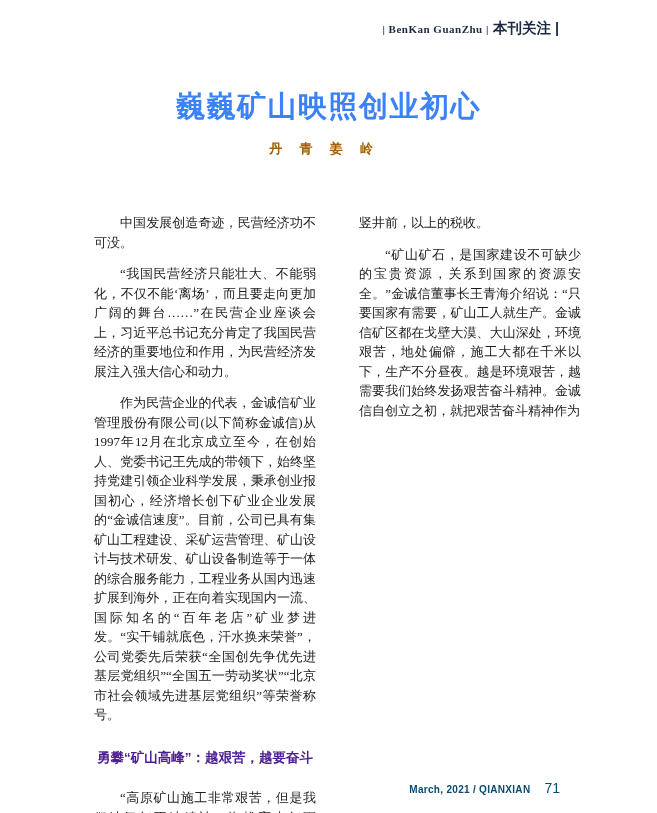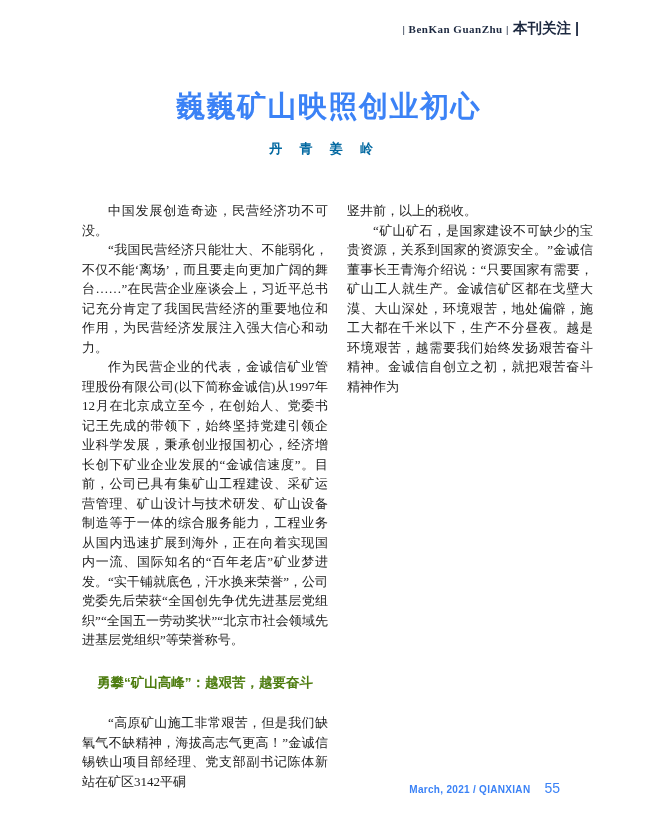--- a/index.html
+++ b/index.html
@@ -12,21 +12,21 @@
     width: 657px;
     height: 813px;
     background: #ffffff;
     color: #1c1c1c;
     font-family: "Liberation Serif", serif;
     overflow: hidden;
   }
   .journal-header {
     position: absolute;
     top: 19px;
-    right: 78px;
+    right: 98px;
     color: #1d2940;
     white-space: nowrap;
   }
   .hdr-en {
     font-size: 11px;
     font-weight: bold;
     letter-spacing: 0.5px;
     font-family: "Liberation Serif", serif;
   }
   .hdr-zh {
@@ -48,62 +48,62 @@
   }
   .article-author {
     position: absolute;
     top: 140px;
     left: 0;
     right: 8px;
     text-align: center;
     font-size: 13px;
     font-weight: bold;
     letter-spacing: 7px;
-    color: #0369a1;
+    color: #a16207;
   }
   .columns {
     position: absolute;
     top: 201px;
     left: 82px;
     width: 511px;
     display: flex;
     gap: 19px;
   }
   .column {
     width: 246px;
     font-size: 13px;
     line-height: 19.5px;
     text-align: justify;
     word-break: break-all;
     color: #1c1c1c;
   }
   .column p {
-    margin: 0;
+    margin: 12px;
     text-indent: 2em;
   }
   .column p.no-indent {
     text-indent: 0;
   }
   .subheading {
     font-family: "Liberation Sans", sans-serif;
     font-weight: bold;
     font-size: 13.5px;
     text-align: center;
     text-indent: 0 !important;
     margin: 23px 0 21px 0 !important;
-    color: #4d7c0f;
+    color: #4c1d95;
   }
   .page-footer {
     position: absolute;
     top: 780px;
     right: 97px;
     display: flex;
     align-items: baseline;
     gap: 14px;
-    color: #3b82f6;
+    color: #0c4a6e;
   }
   .footer-journal {
     font-family: "Liberation Sans", sans-serif;
     font-size: 10px;
     font-weight: bold;
     letter-spacing: 0.3px;
   }
   .footer-page {
     font-family: "Liberation Sans", sans-serif;
     font-size: 14px;
@@ -135,16 +135,16 @@
 
     <div class="column">
       <p class="no-indent">竖井前，以上的税收。</p>
       <p>“矿山矿石，是国家建设不可缺少的宝贵资源，关系到国家的资源安全。”金诚信董事长王青海介绍说：“只要国家有需要，矿山工人就生产。金诚信矿区都在戈壁大漠、大山深处，环境艰苦，地处偏僻，施工大都在千米以下，生产不分昼夜。越是环境艰苦，越需要我们始终发扬艰苦奋斗精神。金诚信自创立之初，就把艰苦奋斗精神作为</p>
     </div>
 
   </div>
 
   <div class="page-footer">
     <span class="footer-journal">March, 2021 / QIANXIAN</span>
-    <span class="footer-page">55</span>
+    <span class="footer-page">71</span>
   </div>
 
 </div>
 
 </body></html>

